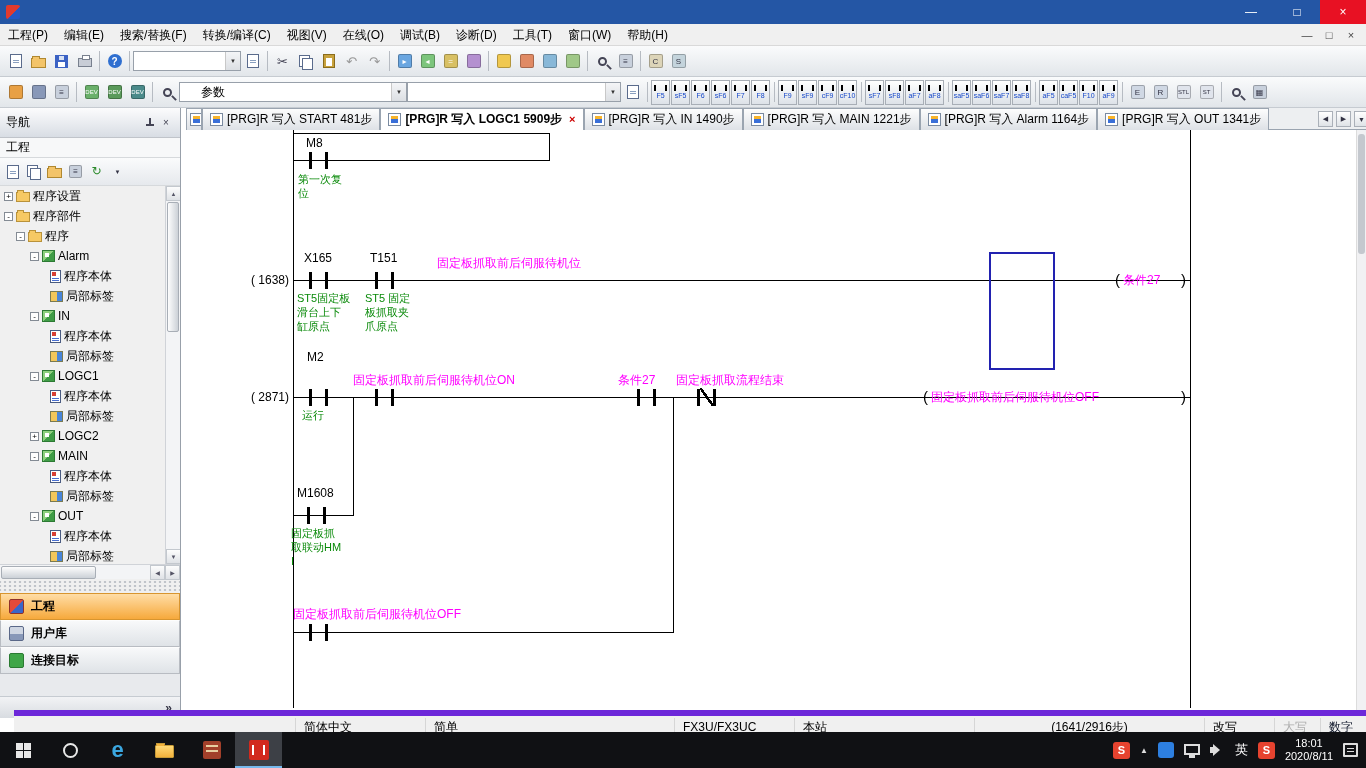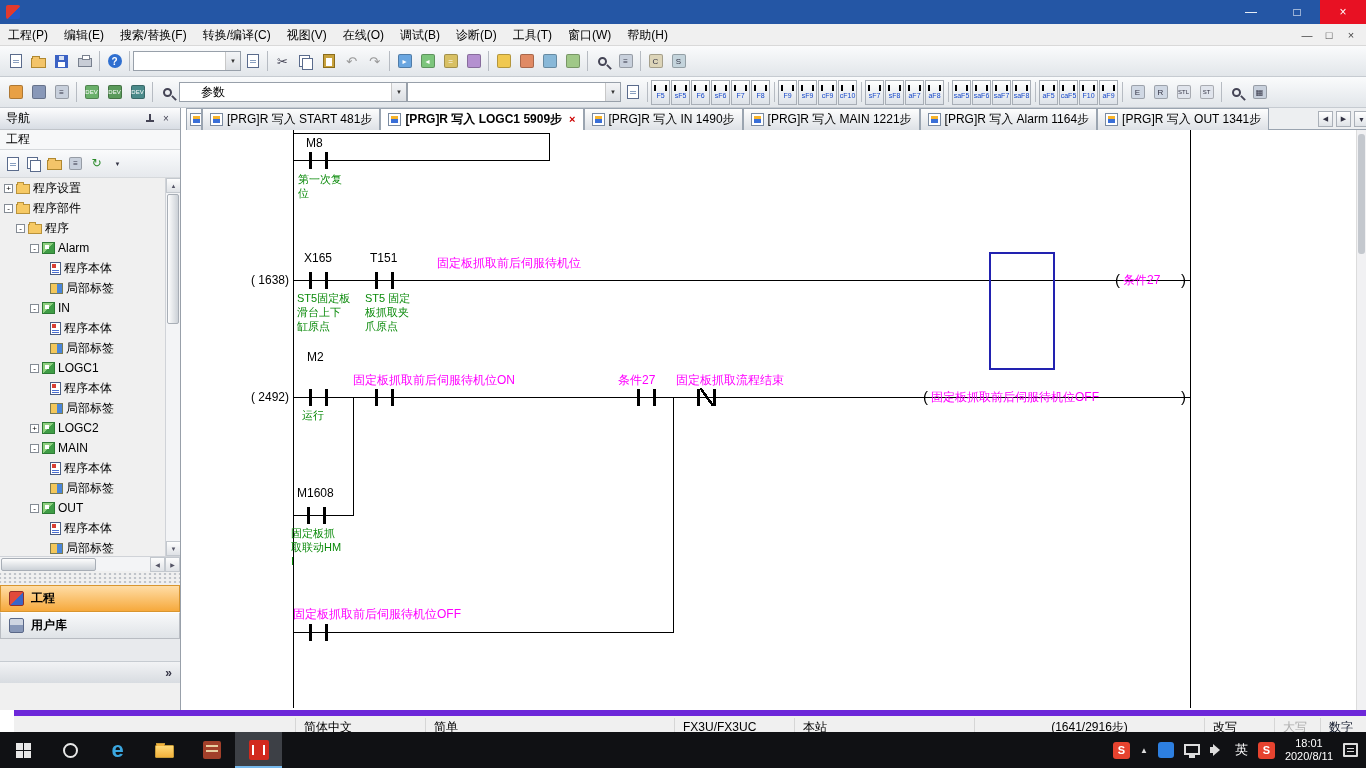--- a/index.html
+++ b/index.html
@@ -62,21 +62,21 @@
 .tab.active{background:#fff;font-weight:bold}
 .tab-frag{width:16px;height:22px;border:1px solid #9aa4b0;border-bottom:none;background:linear-gradient(#fdfdfd,#dde1e6);overflow:hidden;display:flex;align-items:center;padding-left:3px;flex:none}
 .tab-ic{width:13px;height:13px;background:#fff;border:1px solid #7a8aa0;position:relative;flex:none}
 .tab-ic::after{content:"";position:absolute;left:2px;top:2px;right:2px;bottom:2px;background:linear-gradient(#f7b32a 45%,#3a6fd8 45%)}
 .tab-x{color:#c00;font-weight:bold;font-size:11px;margin-left:3px}
 .tab-arrows{position:absolute;right:2px;top:3px;display:flex;gap:3px}
 .tab-arr{width:15px;height:16px;border:1px solid #aab0b8;background:linear-gradient(#fff,#dfe3e7);font-size:7px;display:flex;align-items:center;justify-content:center;color:#334}
 
 
 .nav{position:absolute;left:0;top:108px;width:181px;height:602px;background:#f0f0f0;border-right:1px solid #98a0aa;font-size:12px}
-.nav-header{height:22px;display:flex;align-items:center;padding:0 6px;background:linear-gradient(#fcfcfd,#d8dde4);border-bottom:1px solid #c0c4ca}
+.nav-header{height:30px;display:flex;align-items:center;padding:0 6px;background:linear-gradient(#fcfcfd,#d8dde4);border-bottom:1px solid #c0c4ca}
 .nav-hbtn{width:16px;height:16px;display:flex;align-items:center;justify-content:center;color:#445;font-size:10px}
 .ic-pin{width:10px;height:10px;position:relative}
 .ic-pin::before{content:"";position:absolute;left:4px;top:0;width:2px;height:7px;background:#445}
 .ic-pin::after{content:"";position:absolute;left:1px;top:6px;width:8px;height:2px;background:#445}
 .nav-sec{height:20px;background:#f7f8f9;border-bottom:1px solid #d6d9dc;display:flex;align-items:center;padding:0 6px}
 .nav-tools{height:28px;display:flex;align-items:center;gap:2px;padding:0 3px;border-bottom:1px solid #d6d9dc;background:linear-gradient(#fafbfc,#e6e9ed)}
 .tree{position:relative;height:378px;overflow:hidden}
 .trow{height:20px;display:flex;align-items:center;gap:3px;white-space:nowrap}
 .exp{width:9px;height:9px;border:1px solid #848b94;background:#fff;font-size:8px;line-height:7px;text-align:center;flex:none}
 .tico-folder{width:14px;height:10px;background:#f6c964;border:1px solid #b9923a;position:relative;flex:none;margin-top:2px}
@@ -564,20 +564,24 @@
     </div>
     <div class="nav-grip"></div>
     <div class="nav-btn active">
         <span class="nbi nbi-project"></span>
         <span>工程</span>
       </div>
     <div class="nav-btn">
         <span class="nbi nbi-lib"></span>
         <span>用户库</span>
       </div>
+    <div class="nav-btn">
+        <span class="nbi nbi-conn"></span>
+        <span>连接目标</span>
+      </div>
     <div class="nav-fill"></div>
     <div class="nav-foot">
         <span>»</span>
       </div>
   </div>
 
   <div class="editor">
 
     <div class="wire" style="left:112px;top:0;width:1px;height:578px"></div>
     <div class="wire" style="left:1009px;top:0;width:1px;height:578px"></div>
@@ -601,21 +605,21 @@
 滑台上下
 缸原点</div>
     <div class="cmt" style="left:184px;top:161px">ST5 固定
 板抓取夹
 爪原点</div>
     <div class="paren" style="left:934px;top:141px">(</div>
     <div class="mlab" style="left:942px;top:143px">条件27</div>
     <div class="paren" style="left:1000px;top:141px">)</div>
     <div class="cursor" style="left:808px;top:122px;width:66px;height:118px"></div>
 
-    <div class="step" style="left:56px;top:260px">( 2492)</div>
+    <div class="step" style="left:56px;top:260px">( 2871)</div>
     <div class="wire" style="left:112px;top:267px;width:897px;height:1px"></div>
     <div class="contact" style="left:128px;top:259px"></div>
     <div class="contact" style="left:194px;top:259px"></div>
     <div class="contact" style="left:456px;top:259px"></div>
     <div class="contact nc" style="left:516px;top:259px"></div>
     <div class="dev" style="left:126px;top:220px">M2</div>
     <div class="mlab" style="left:172px;top:243px">固定板抓取前后伺服待机位ON</div>
     <div class="mlab" style="left:437px;top:243px">条件27</div>
     <div class="mlab" style="left:495px;top:243px">固定板抓取流程结束</div>
     <div class="cmt" style="left:121px;top:278px">运行</div>

